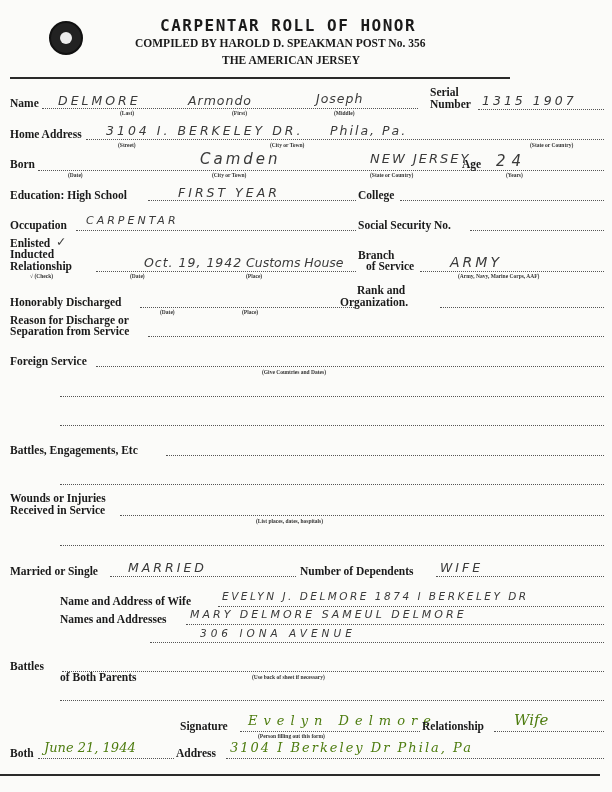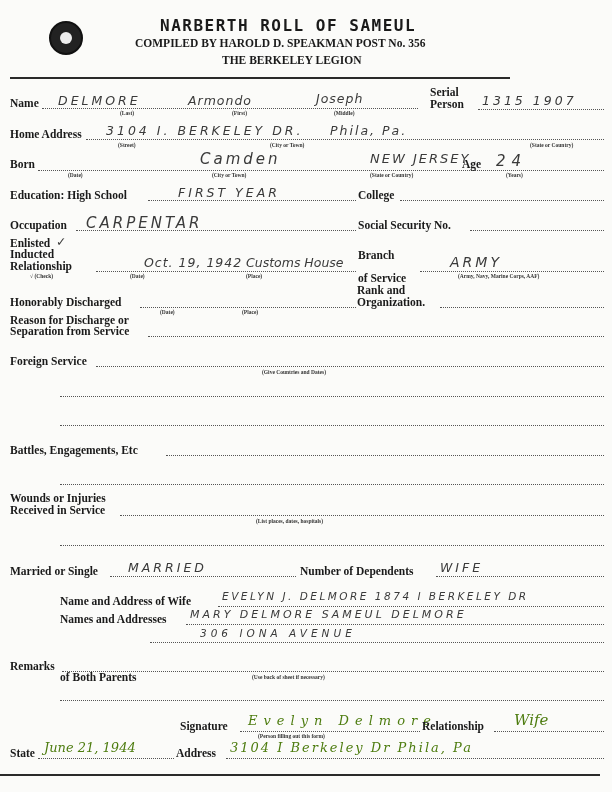--- a/index.html
+++ b/index.html
@@ -16,35 +16,35 @@
   .rule { height:2px; background:#2a2a2a; }
   .emblem { width:30px; height:30px; border-radius:50%; background:#222; border:2px solid #111; }
   .emblem-inner { position:absolute; left:9px; top:9px; width:12px; height:12px; border-radius:50%; background:#eee; }
 </style>
 </head>
 <body>
 
 <div class="abs emblem" style="left:49px;top:21px;">
     <div class="emblem-inner"></div>
   </div>
-<div class="abs title" style="left:160px;top:16px;">NARBERTH ROLL OF SAMEUL</div>
+<div class="abs title" style="left:160px;top:16px;">CARPENTAR ROLL OF HONOR</div>
 <div class="abs sub" style="left:135px;top:37px;">COMPILED BY HAROLD D. SPEAKMAN POST No. 356</div>
-<div class="abs sub" style="left:222px;top:54px;">THE BERKELEY LEGION</div>
+<div class="abs sub" style="left:222px;top:54px;">THE AMERICAN JERSEY</div>
 <div class="abs rule" style="left:10px;top:77px;width:500px;"></div>
 
 <div class="abs lbl" style="left:10px;top:97px;">Name</div>
 <div class="abs dots" style="left:42px;top:108px;width:376px;"></div>
 <div class="abs hw" style="left:58px;top:93px;">DELMORE</div>
 <div class="abs hw" style="left:188px;top:93px;letter-spacing:1px;">Armondo</div>
 <div class="abs hw" style="left:316px;top:91px;letter-spacing:1px;">Joseph</div>
 <div class="abs tiny" style="left:120px;top:110px;">(Last)</div>
 <div class="abs tiny" style="left:232px;top:110px;">(First)</div>
 <div class="abs tiny" style="left:334px;top:110px;">(Middle)</div>
 <div class="abs lbl" style="left:430px;top:86px;text-align:right;">Serial</div>
-<div class="abs lbl" style="left:430px;top:98px;">Person</div>
+<div class="abs lbl" style="left:430px;top:98px;">Number</div>
 <div class="abs dots" style="left:478px;top:109px;width:126px;"></div>
 <div class="abs hw" style="left:482px;top:93px;">1315 1907</div>
 
 <div class="abs lbl" style="left:10px;top:128px;">Home Address</div>
 <div class="abs dots" style="left:86px;top:139px;width:518px;"></div>
 <div class="abs hw" style="left:106px;top:123px;">3104 I. BERKELEY DR.</div>
 <div class="abs hw" style="left:330px;top:123px;letter-spacing:2px;">Phila, Pa.</div>
 <div class="abs tiny" style="left:118px;top:142px;">(Street)</div>
 <div class="abs tiny" style="left:270px;top:142px;">(City or Town)</div>
 <div class="abs tiny" style="left:530px;top:142px;">(State or Country)</div>
@@ -61,44 +61,44 @@
 <div class="abs tiny" style="left:506px;top:172px;">(Years)</div>
 
 <div class="abs lbl" style="left:10px;top:189px;">Education: High School</div>
 <div class="abs dots" style="left:148px;top:200px;width:208px;"></div>
 <div class="abs hw" style="left:178px;top:185px;">FIRST YEAR</div>
 <div class="abs lbl" style="left:358px;top:189px;">College</div>
 <div class="abs dots" style="left:400px;top:200px;width:204px;"></div>
 
 <div class="abs lbl" style="left:10px;top:219px;">Occupation</div>
 <div class="abs dots" style="left:76px;top:230px;width:280px;"></div>
-<div class="abs hw" style="left:86px;top:214px;font-size:15px;font-style:italic;">CARPENTAR</div>
+<div class="abs hw" style="left:86px;top:214px;font-size:11px;font-style:italic;">CARPENTAR</div>
 <div class="abs lbl" style="left:358px;top:219px;">Social Security No.</div>
 <div class="abs dots" style="left:470px;top:230px;width:134px;"></div>
 
 <div class="abs lbl" style="left:10px;top:237px;">Enlisted</div>
 <div class="abs hw" style="left:56px;top:234px;">✓</div>
 <div class="abs lbl" style="left:10px;top:248px;">Inducted</div>
 <div class="abs lbl" style="left:10px;top:260px;">Relationship</div>
 <div class="abs dots" style="left:96px;top:271px;width:260px;"></div>
 <div class="abs hw" style="left:110px;top:255px;letter-spacing:1px;margin-left:34px;">Oct. 19, 1942</div>
 <div class="abs hw" style="left:246px;top:255px;letter-spacing:0px;">Customs House</div>
 <div class="abs tiny" style="left:30px;top:273px;">√ (Check)</div>
 <div class="abs tiny" style="left:130px;top:273px;">(Date)</div>
 <div class="abs tiny" style="left:246px;top:273px;">(Place)</div>
 <div class="abs lbl" style="left:358px;top:249px;">Branch</div>
-<div class="abs lbl" style="left:358px;top:260px;margin-top:12px;">of Service</div>
+<div class="abs lbl" style="left:366px;top:260px;">of Service</div>
 <div class="abs dots" style="left:420px;top:271px;width:184px;"></div>
 <div class="abs hw" style="left:450px;top:254px;font-size:14px;">ARMY</div>
 <div class="abs tiny" style="left:458px;top:273px;">(Army, Navy, Marine Corps, AAF)</div>
 
 <div class="abs lbl" style="left:357px;top:284px;">Rank and</div>
 <div class="abs lbl" style="left:10px;top:296px;">Honorably Discharged</div>
 <div class="abs dots" style="left:140px;top:307px;width:216px;"></div>
-<div class="abs lbl" style="left:357px;top:296px;text-align:center;">Organization.</div>
+<div class="abs lbl" style="left:340px;top:296px;text-align:center;">Organization.</div>
 <div class="abs dots" style="left:440px;top:307px;width:164px;"></div>
 <div class="abs tiny" style="left:160px;top:309px;">(Date)</div>
 <div class="abs tiny" style="left:242px;top:309px;">(Place)</div>
 
 <div class="abs lbl" style="left:10px;top:314px;">Reason for Discharge or</div>
 <div class="abs lbl" style="left:10px;top:325px;">Separation from Service</div>
 <div class="abs dots" style="left:148px;top:336px;width:456px;"></div>
 
 <div class="abs lbl" style="left:10px;top:355px;">Foreign Service</div>
 <div class="abs dots" style="left:96px;top:366px;width:508px;"></div>
@@ -126,33 +126,33 @@
 <div class="abs lbl" style="left:60px;top:595px;">Name and Address of Wife</div>
 <div class="abs dots" style="left:218px;top:606px;width:386px;"></div>
 <div class="abs hw" style="left:222px;top:590px;font-size:10.5px;letter-spacing:2.5px;">EVELYN J. DELMORE 1874 I BERKELEY DR</div>
 <div class="abs lbl" style="left:60px;top:613px;">Names and Addresses</div>
 <div class="abs dots" style="left:186px;top:624px;width:418px;"></div>
 <div class="abs hw" style="left:190px;top:608px;font-size:11px;letter-spacing:3px;">MARY DELMORE   SAMEUL DELMORE</div>
 <div class="abs lbl" style="left:60px;top:631px;margin-top:40px;">of Both Parents</div>
 <div class="abs dots" style="left:150px;top:642px;width:454px;"></div>
 <div class="abs hw" style="left:200px;top:627px;font-size:10.5px;letter-spacing:4px;">306 IONA AVENUE</div>
 
-<div class="abs lbl" style="left:10px;top:660px;">Remarks</div>
+<div class="abs lbl" style="left:10px;top:660px;">Battles</div>
 <div class="abs dots" style="left:62px;top:671px;width:542px;"></div>
 <div class="abs tiny" style="left:252px;top:674px;">(Use back of sheet if necessary)</div>
 <div class="abs dots" style="left:60px;top:700px;width:544px;"></div>
 
 <div class="abs lbl" style="left:180px;top:720px;">Signature</div>
 <div class="abs dots" style="left:240px;top:731px;width:180px;"></div>
 <div class="abs sig" style="left:248px;top:713px;letter-spacing:6px;">Evelyn Delmore</div>
 <div class="abs tiny" style="left:258px;top:733px;">(Person filling out this form)</div>
 <div class="abs lbl" style="left:422px;top:720px;">Relationship</div>
 <div class="abs dots" style="left:494px;top:731px;width:110px;"></div>
 <div class="abs sig" style="left:514px;top:711px;font-size:15px;">Wife</div>
 
-<div class="abs lbl" style="left:10px;top:747px;">State</div>
+<div class="abs lbl" style="left:10px;top:747px;">Both</div>
 <div class="abs dots" style="left:38px;top:758px;width:136px;"></div>
 <div class="abs sig" style="left:44px;top:740px;">June 21, 1944</div>
 <div class="abs lbl" style="left:176px;top:747px;">Address</div>
 <div class="abs dots" style="left:226px;top:758px;width:378px;"></div>
 <div class="abs sig" style="left:230px;top:740px;letter-spacing:2px;">3104 I Berkeley Dr Phila, Pa</div>
 
 <div class="abs rule" style="left:0px;top:774px;width:600px;"></div>
 
 </body></html>

